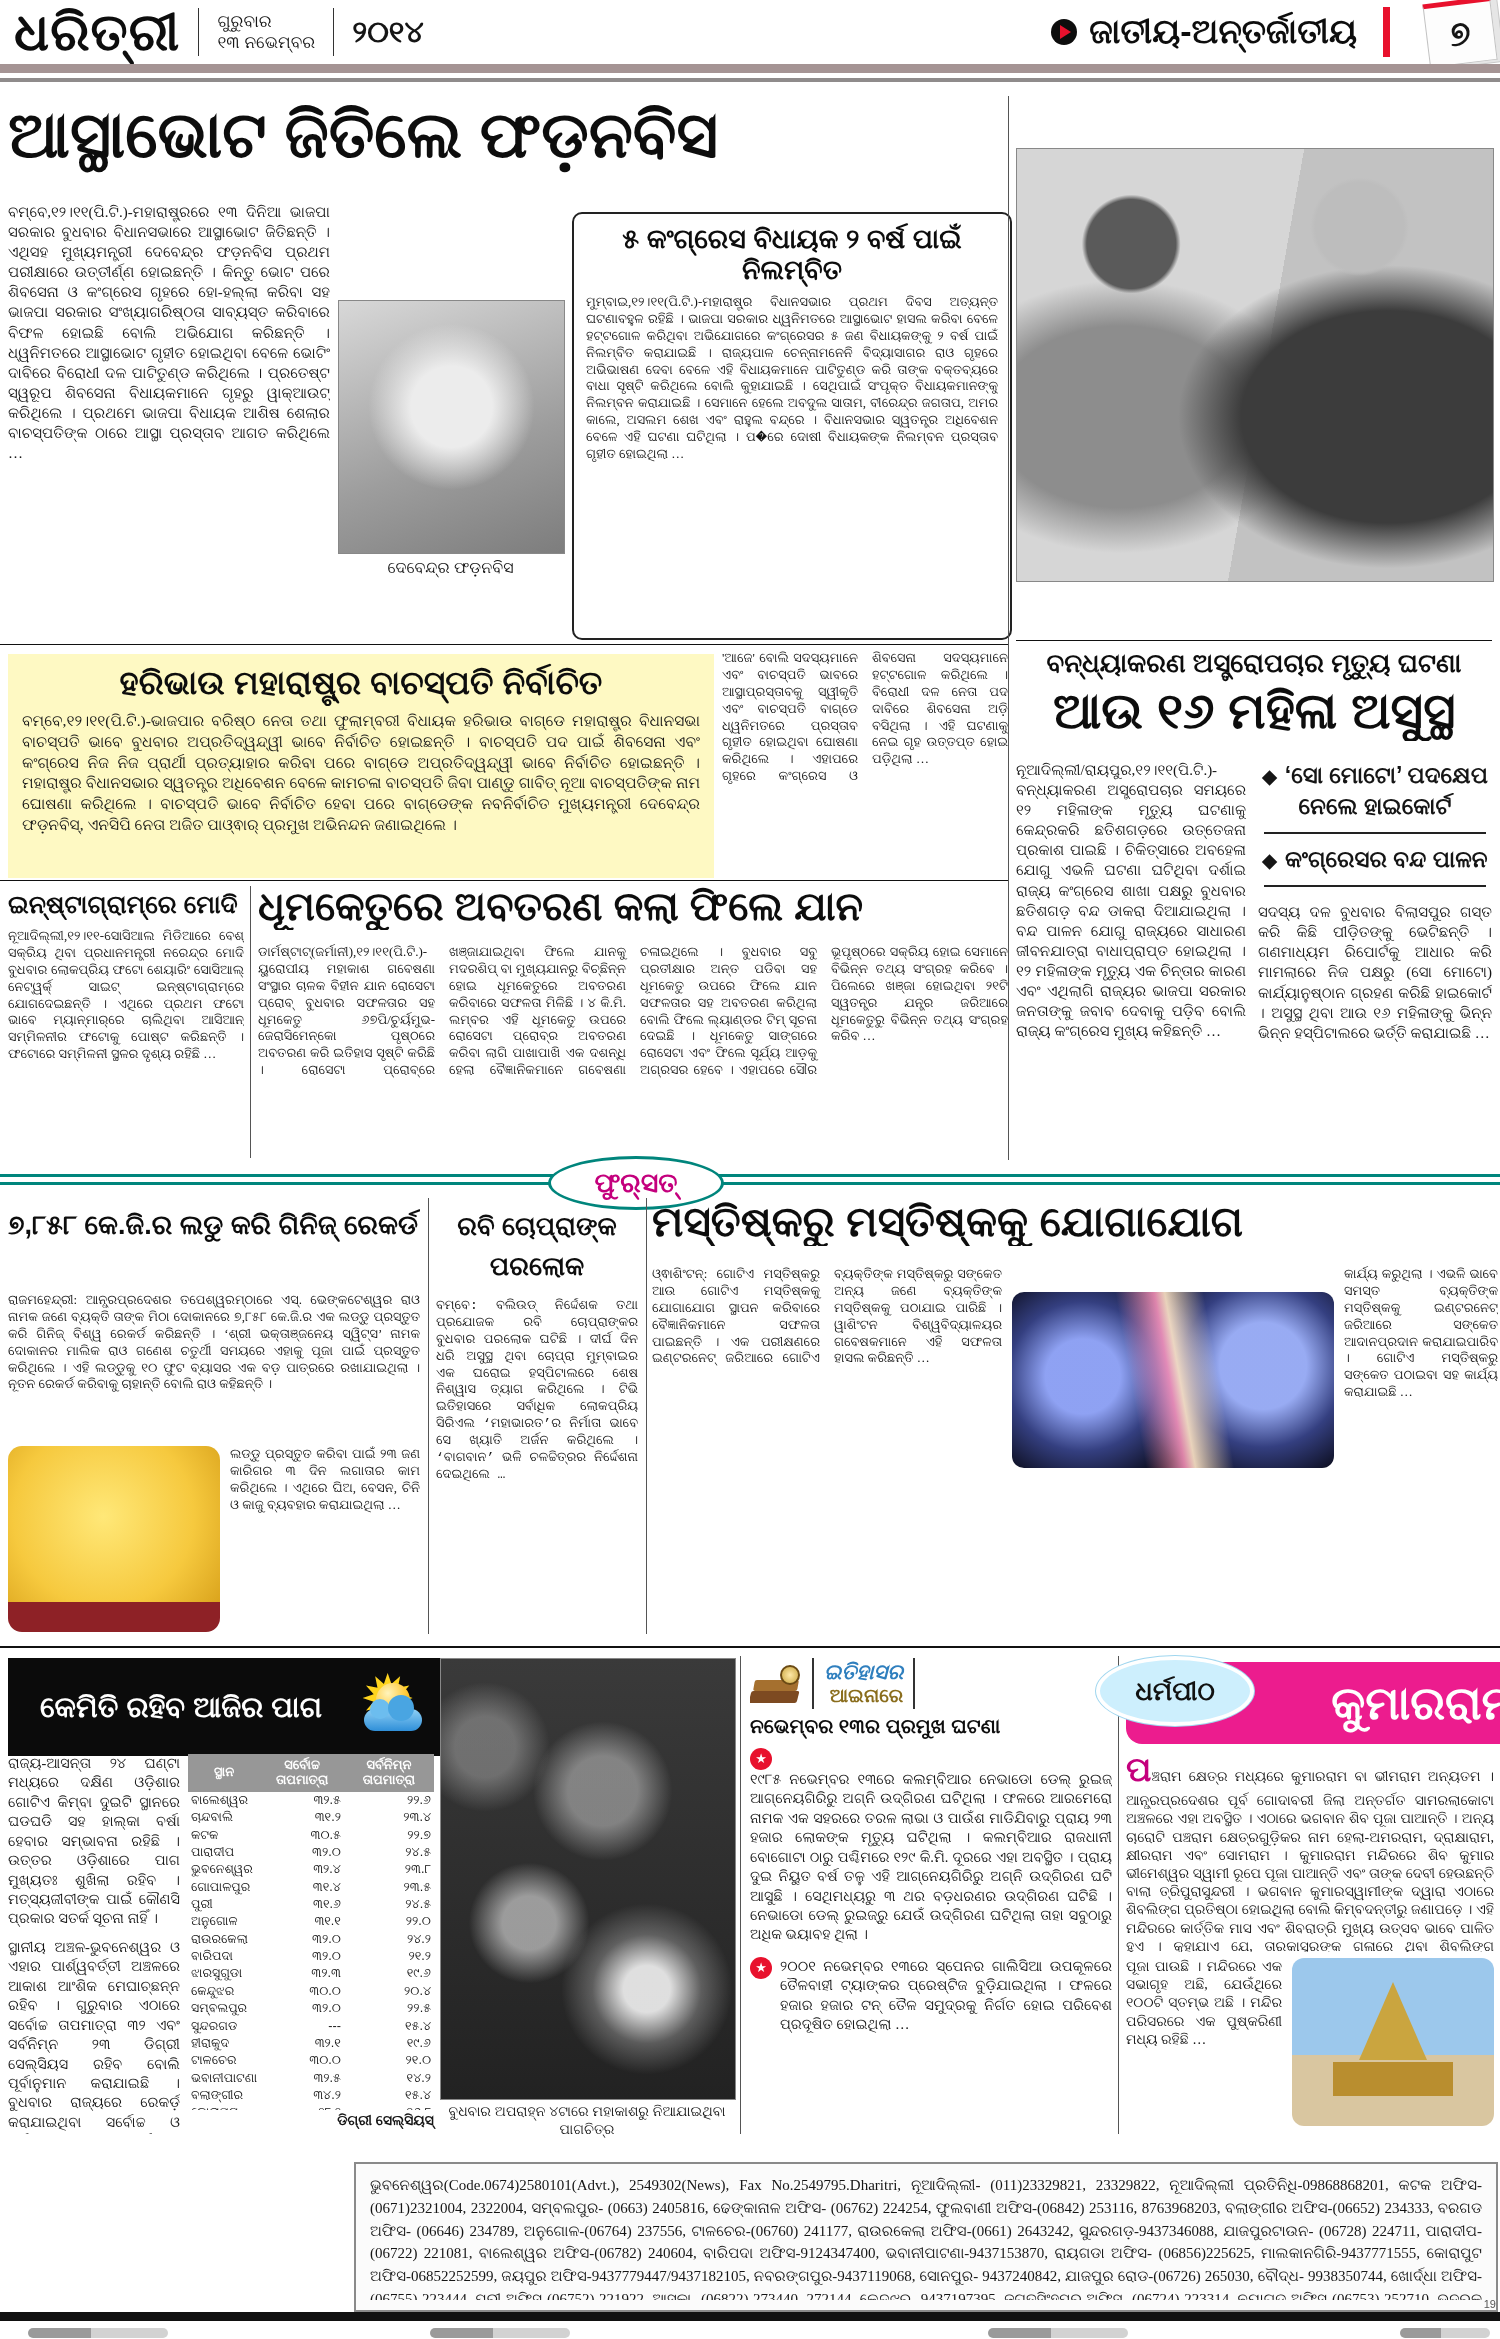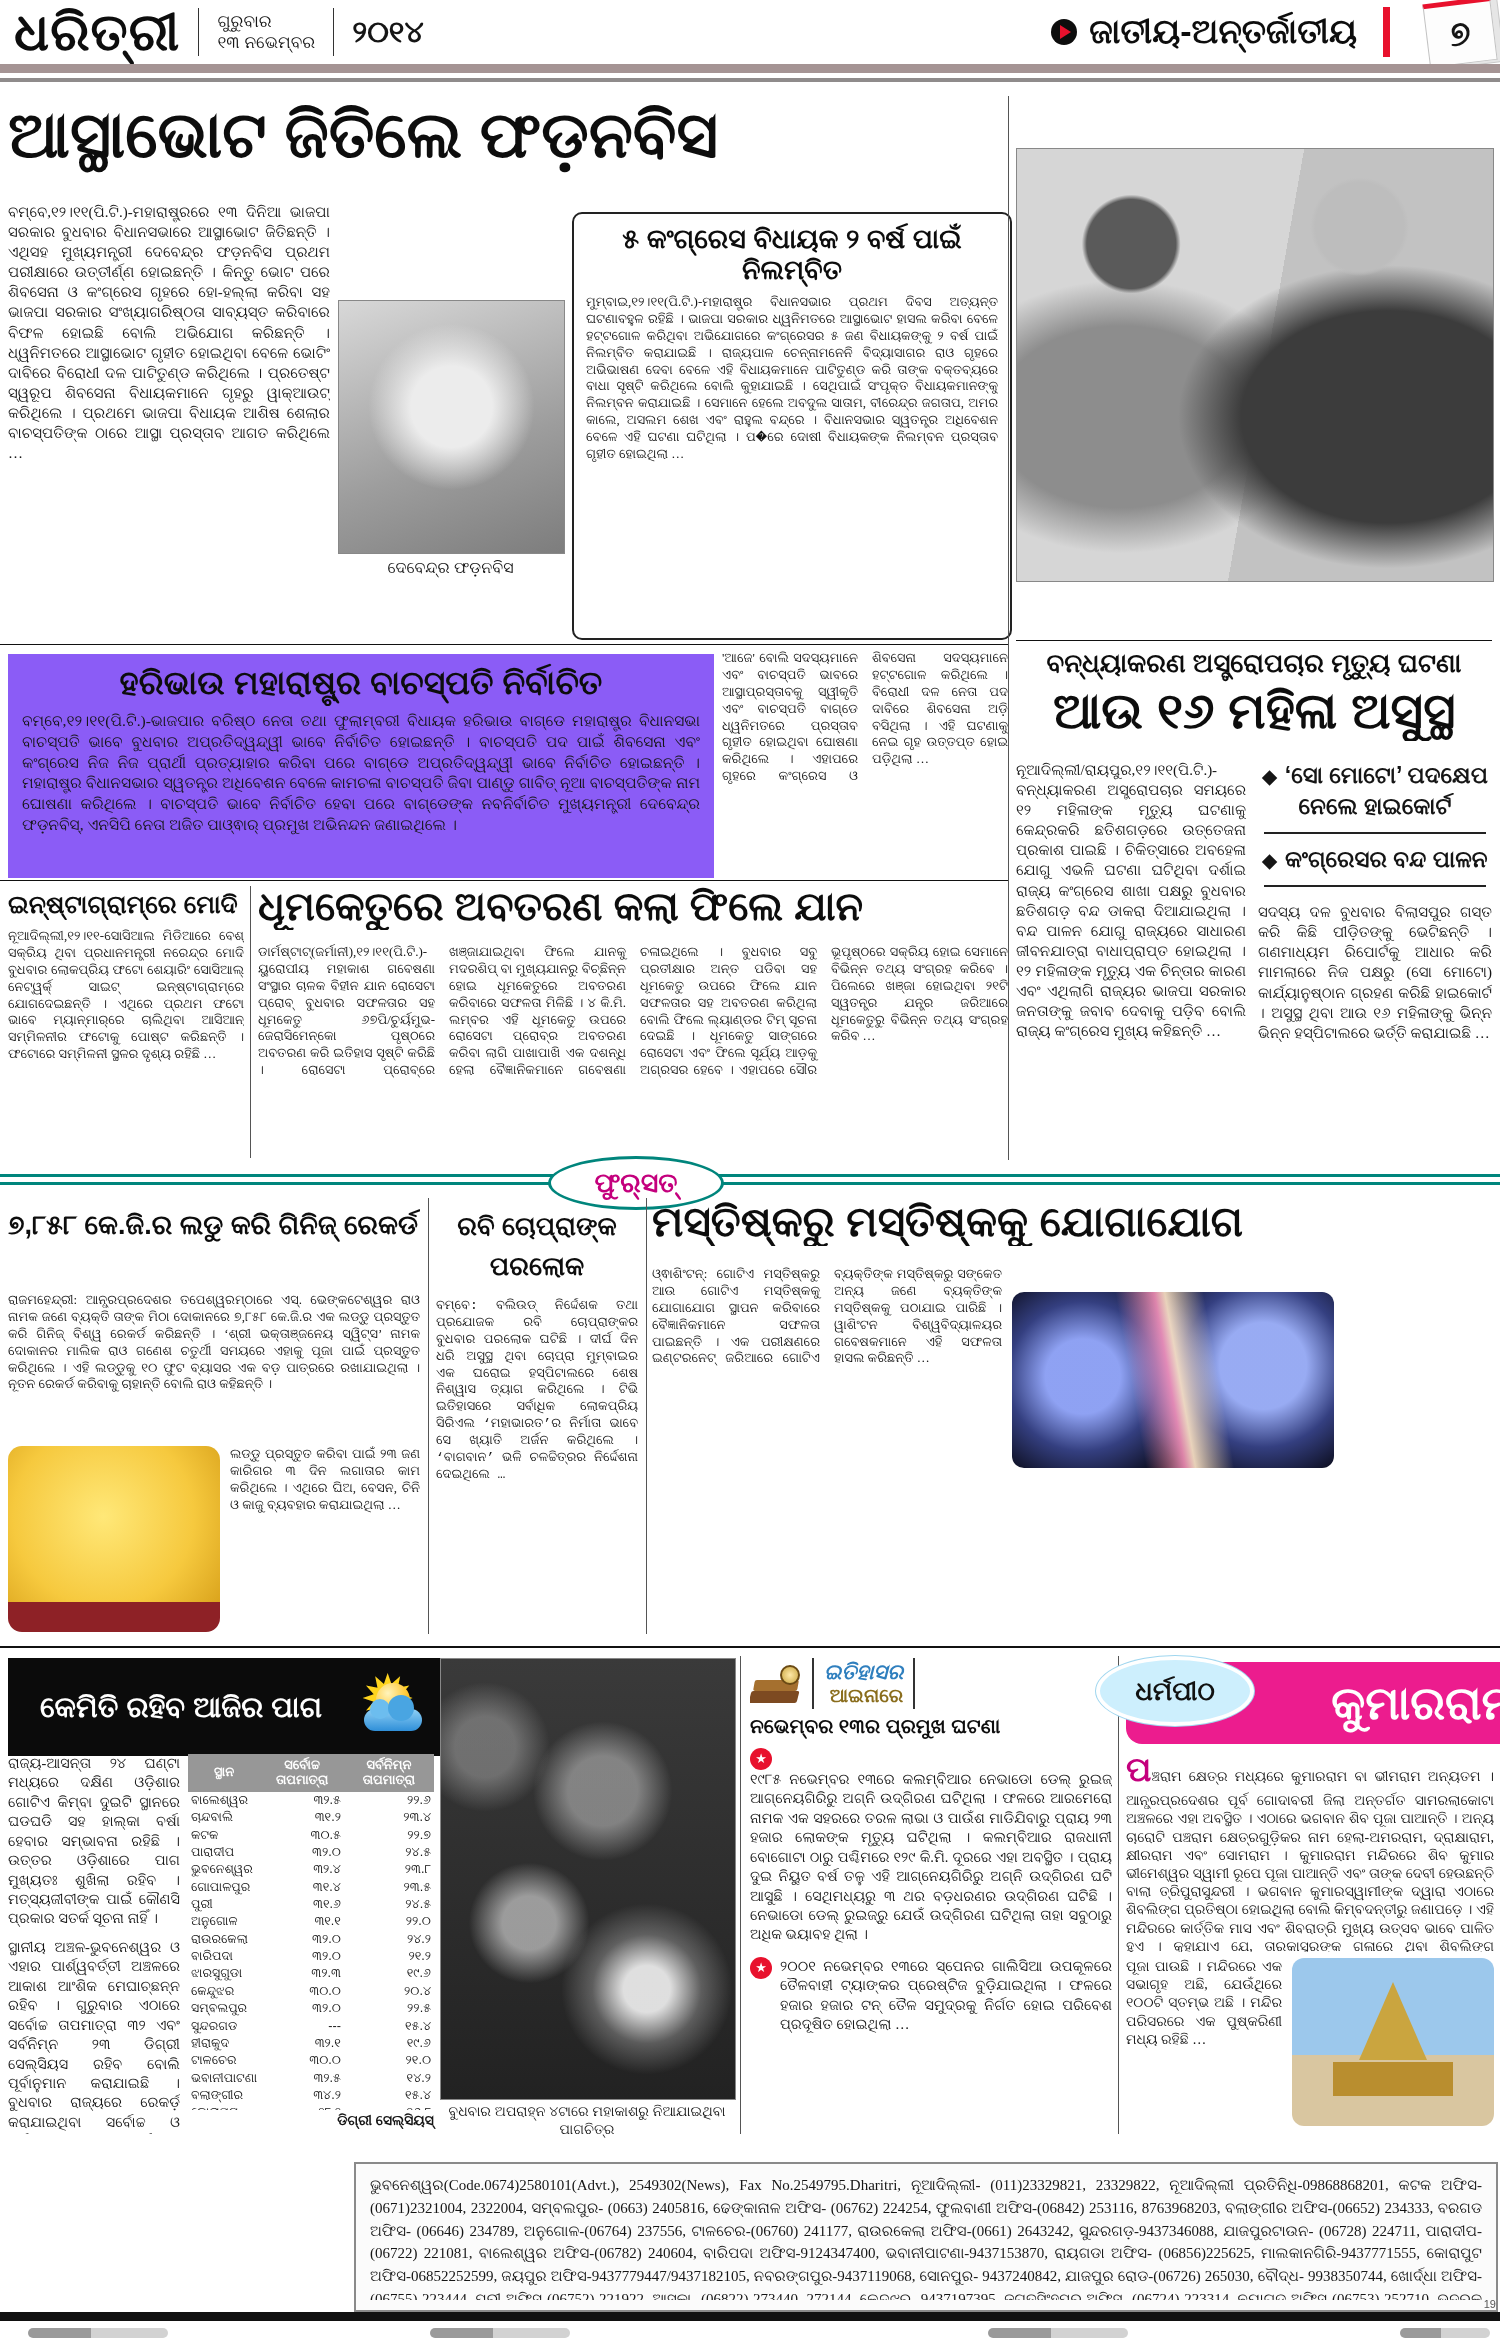--- a/index.html
+++ b/index.html
@@ -53,21 +53,21 @@
   .ph-temple{border:none;border-radius:12px;background:linear-gradient(#9cc8ec 0 58%,#d9c6a0 58% 100%);position:relative;}
   .ph-temple::before{content:"";position:absolute;left:50%;top:14%;transform:translateX(-50%);
      border-left:34px solid transparent;border-right:34px solid transparent;border-bottom:78px solid #caa53f;}
   .ph-temple::after{content:"";position:absolute;left:50%;bottom:18%;transform:translateX(-50%);width:120px;height:34px;background:#b98e2f;}
   .caption{font-size:16px;line-height:1.3;text-align:center;font-family:"Liberation Sans",sans-serif;}
 
   
   .story-box{border:2px solid #222;border-radius:10px;padding:10px 12px;}
 
   
-  .gray-box{background:#8b5cf6;padding:8px 14px;}
+  .gray-box{background:#fef9c3;padding:8px 14px;}
 
   
   .diamond{font-size:19px;margin-right:8px;}
   .bullet-item{font-size:23px;line-height:1.35;font-weight:bold;font-family:"Liberation Sans",sans-serif;text-align:center;}
   .bullet-rule{border-bottom:2px solid #222;margin:10px 6px;}
 
   
   .teal-line{background:#00857c;height:3px;}
   .fursat-oval{background:#fff;border:3px solid #00857c;border-radius:50%;color:#c4007d;
     font-family:"Liberation Sans",sans-serif;font-weight:bold;font-size:27px;display:flex;align-items:center;justify-content:center;}
@@ -196,20 +196,21 @@
   <div class="abs body-txt small-txt" style="left:8px;top:1292px;width:412px;height:148px;">ରାଜମହେନ୍ଦ୍ରୀ: ଆନ୍ଧ୍ରପ୍ରଦେଶର ତପେଶ୍ୱରମ୍‌ଠାରେ ଏସ୍. ଭେଙ୍କଟେଶ୍ୱର ରାଓ ନାମକ ଜଣେ ବ୍ୟକ୍ତି ତାଙ୍କ ମିଠା ଦୋକାନରେ ୭,୮୫୮ କେ.ଜି.ର ଏକ ଲଡ୍ଡୁ ପ୍ରସ୍ତୁତ କରି ଗିନିଜ୍ ବିଶ୍ୱ ରେକର୍ଡ କରିଛନ୍ତି । ‘ଶ୍ରୀ ଭକ୍ତାଞ୍ଜନେୟ ସ୍ୱିଟ୍ସ’ ନାମକ ଦୋକାନର ମାଲିକ ରାଓ ଗଣେଶ ଚତୁର୍ଥୀ ସମୟରେ ଏହାକୁ ପୂଜା ପାଇଁ ପ୍ରସ୍ତୁତ କରିଥିଲେ । ଏହି ଲଡ୍ଡୁକୁ ୧୦ ଫୁଟ ବ୍ୟାସର ଏକ ବଡ଼ ପାତ୍ରରେ ରଖାଯାଇଥିଲା । ନୂତନ ରେକର୍ଡ କରିବାକୁ ଚାହାନ୍ତି ବୋଲି ରାଓ କହିଛନ୍ତି ।</div>
   <div class="abs ph ph-laddu" style="left:8px;top:1446px;width:212px;height:186px;"></div>
   <div class="abs body-txt small-txt" style="left:230px;top:1446px;width:190px;height:186px;">ଲଡ୍ଡୁ ପ୍ରସ୍ତୁତ କରିବା ପାଇଁ ୨୩ ଜଣ କାରିଗର ୩ ଦିନ ଲଗାତାର କାମ କରିଥିଲେ । ଏଥିରେ ଘିଅ, ବେସନ, ଚିନି ଓ କାଜୁ ବ୍ୟବହାର କରାଯାଇଥିଲା …</div>
 
   <div class="abs hl center" style="left:436px;top:1206px;width:202px;height:84px;font-size:26px;line-height:1.55;overflow:hidden;">ରବି ଚୋପ୍ରାଙ୍କ ପରଲୋକ</div>
   <div class="abs body-txt small-txt" style="left:436px;top:1298px;width:202px;height:334px;font-family:Liberation Mono, monospace;">ବମ୍ବେ: ବଲିଉଡ୍ ନିର୍ଦ୍ଦେଶକ ତଥା ପ୍ରଯୋଜକ ରବି ଚୋପ୍ରାଙ୍କର ବୁଧବାର ପରଲୋକ ଘଟିଛି । ଦୀର୍ଘ ଦିନ ଧରି ଅସୁସ୍ଥ ଥିବା ଚୋପ୍ରା ମୁମ୍ବାଇର ଏକ ଘରୋଇ ହସ୍ପିଟାଲରେ ଶେଷ ନିଶ୍ୱାସ ତ୍ୟାଗ କରିଥିଲେ । ଟିଭି ଇତିହାସରେ ସର୍ବାଧିକ ଲୋକପ୍ରିୟ ସିରିଏଲ ‘ମହାଭାରତ’ର ନିର୍ମାତା ଭାବେ ସେ ଖ୍ୟାତି ଅର୍ଜନ କରିଥିଲେ । ‘ବାଗବାନ’ ଭଳି ଚଳଚ୍ଚିତ୍ରର ନିର୍ଦ୍ଦେଶନା ଦେଇଥିଲେ …</div>
 
   <div class="abs hl" style="left:652px;top:1198px;width:846px;font-size:42px;white-space:nowrap;overflow:hidden;">ମସ୍ତିଷ୍କରୁ ମସ୍ତିଷ୍କକୁ ଯୋଗାଯୋଗ</div>
   <div class="abs body-txt small-txt" style="left:652px;top:1266px;width:350px;height:366px;column-count:2;column-gap:14px;">ଓ୍ଵାଶିଂଟନ୍: ଗୋଟିଏ ମସ୍ତିଷ୍କରୁ ଆଉ ଗୋଟିଏ ମସ୍ତିଷ୍କକୁ ଯୋଗାଯୋଗ ସ୍ଥାପନ କରିବାରେ ବୈଜ୍ଞାନିକମାନେ ସଫଳତା ପାଇଛନ୍ତି । ଏକ ପରୀକ୍ଷଣରେ ଇଣ୍ଟରନେଟ୍ ଜରିଆରେ ଗୋଟିଏ ବ୍ୟକ୍ତିଙ୍କ ମସ୍ତିଷ୍କରୁ ସଙ୍କେତ ଅନ୍ୟ ଜଣେ ବ୍ୟକ୍ତିଙ୍କ ମସ୍ତିଷ୍କକୁ ପଠାଯାଇ ପାରିଛି । ୱାଶିଂଟନ ବିଶ୍ୱବିଦ୍ୟାଳୟର ଗବେଷକମାନେ ଏହି ସଫଳତା ହାସଲ କରିଛନ୍ତି …</div>
   <div class="abs ph ph-brain" style="left:1012px;top:1292px;width:322px;height:176px;"></div>
+  <div class="abs body-txt small-txt" style="left:1344px;top:1266px;width:154px;height:202px;">କାର୍ଯ୍ୟ କରୁଥିଲା । ଏଭଳି ଭାବେ ସମସ୍ତ ବ୍ୟକ୍ତିଙ୍କ ମସ୍ତିଷ୍କକୁ ଇଣ୍ଟରନେଟ୍ ଜରିଆରେ ସଙ୍କେତ ଆଦାନପ୍ରଦାନ କରାଯାଇପାରିବ । ଗୋଟିଏ ମସ୍ତିଷ୍କରୁ ସଙ୍କେତ ପଠାଇବା ସହ କାର୍ଯ୍ୟ କରାଯାଇଛି …</div>
 
   <div class="abs rule-h" style="left:0;top:1646px;width:1500px;height:2px;"></div>
   <div class="abs rule-v" style="left:740px;top:1656px;height:478px;"></div>
   <div class="abs rule-v" style="left:1118px;top:1656px;height:478px;"></div>
 
   <div class="abs weather-title" style="left:8px;top:1658px;width:414px;height:86px;">
     <div class="t">କେମିତି ରହିବ ଆଜିର ପାଗ</div>
     <div class="suncloud">
       <div class="rays">✹</div>
         <div class="sun"></div>

